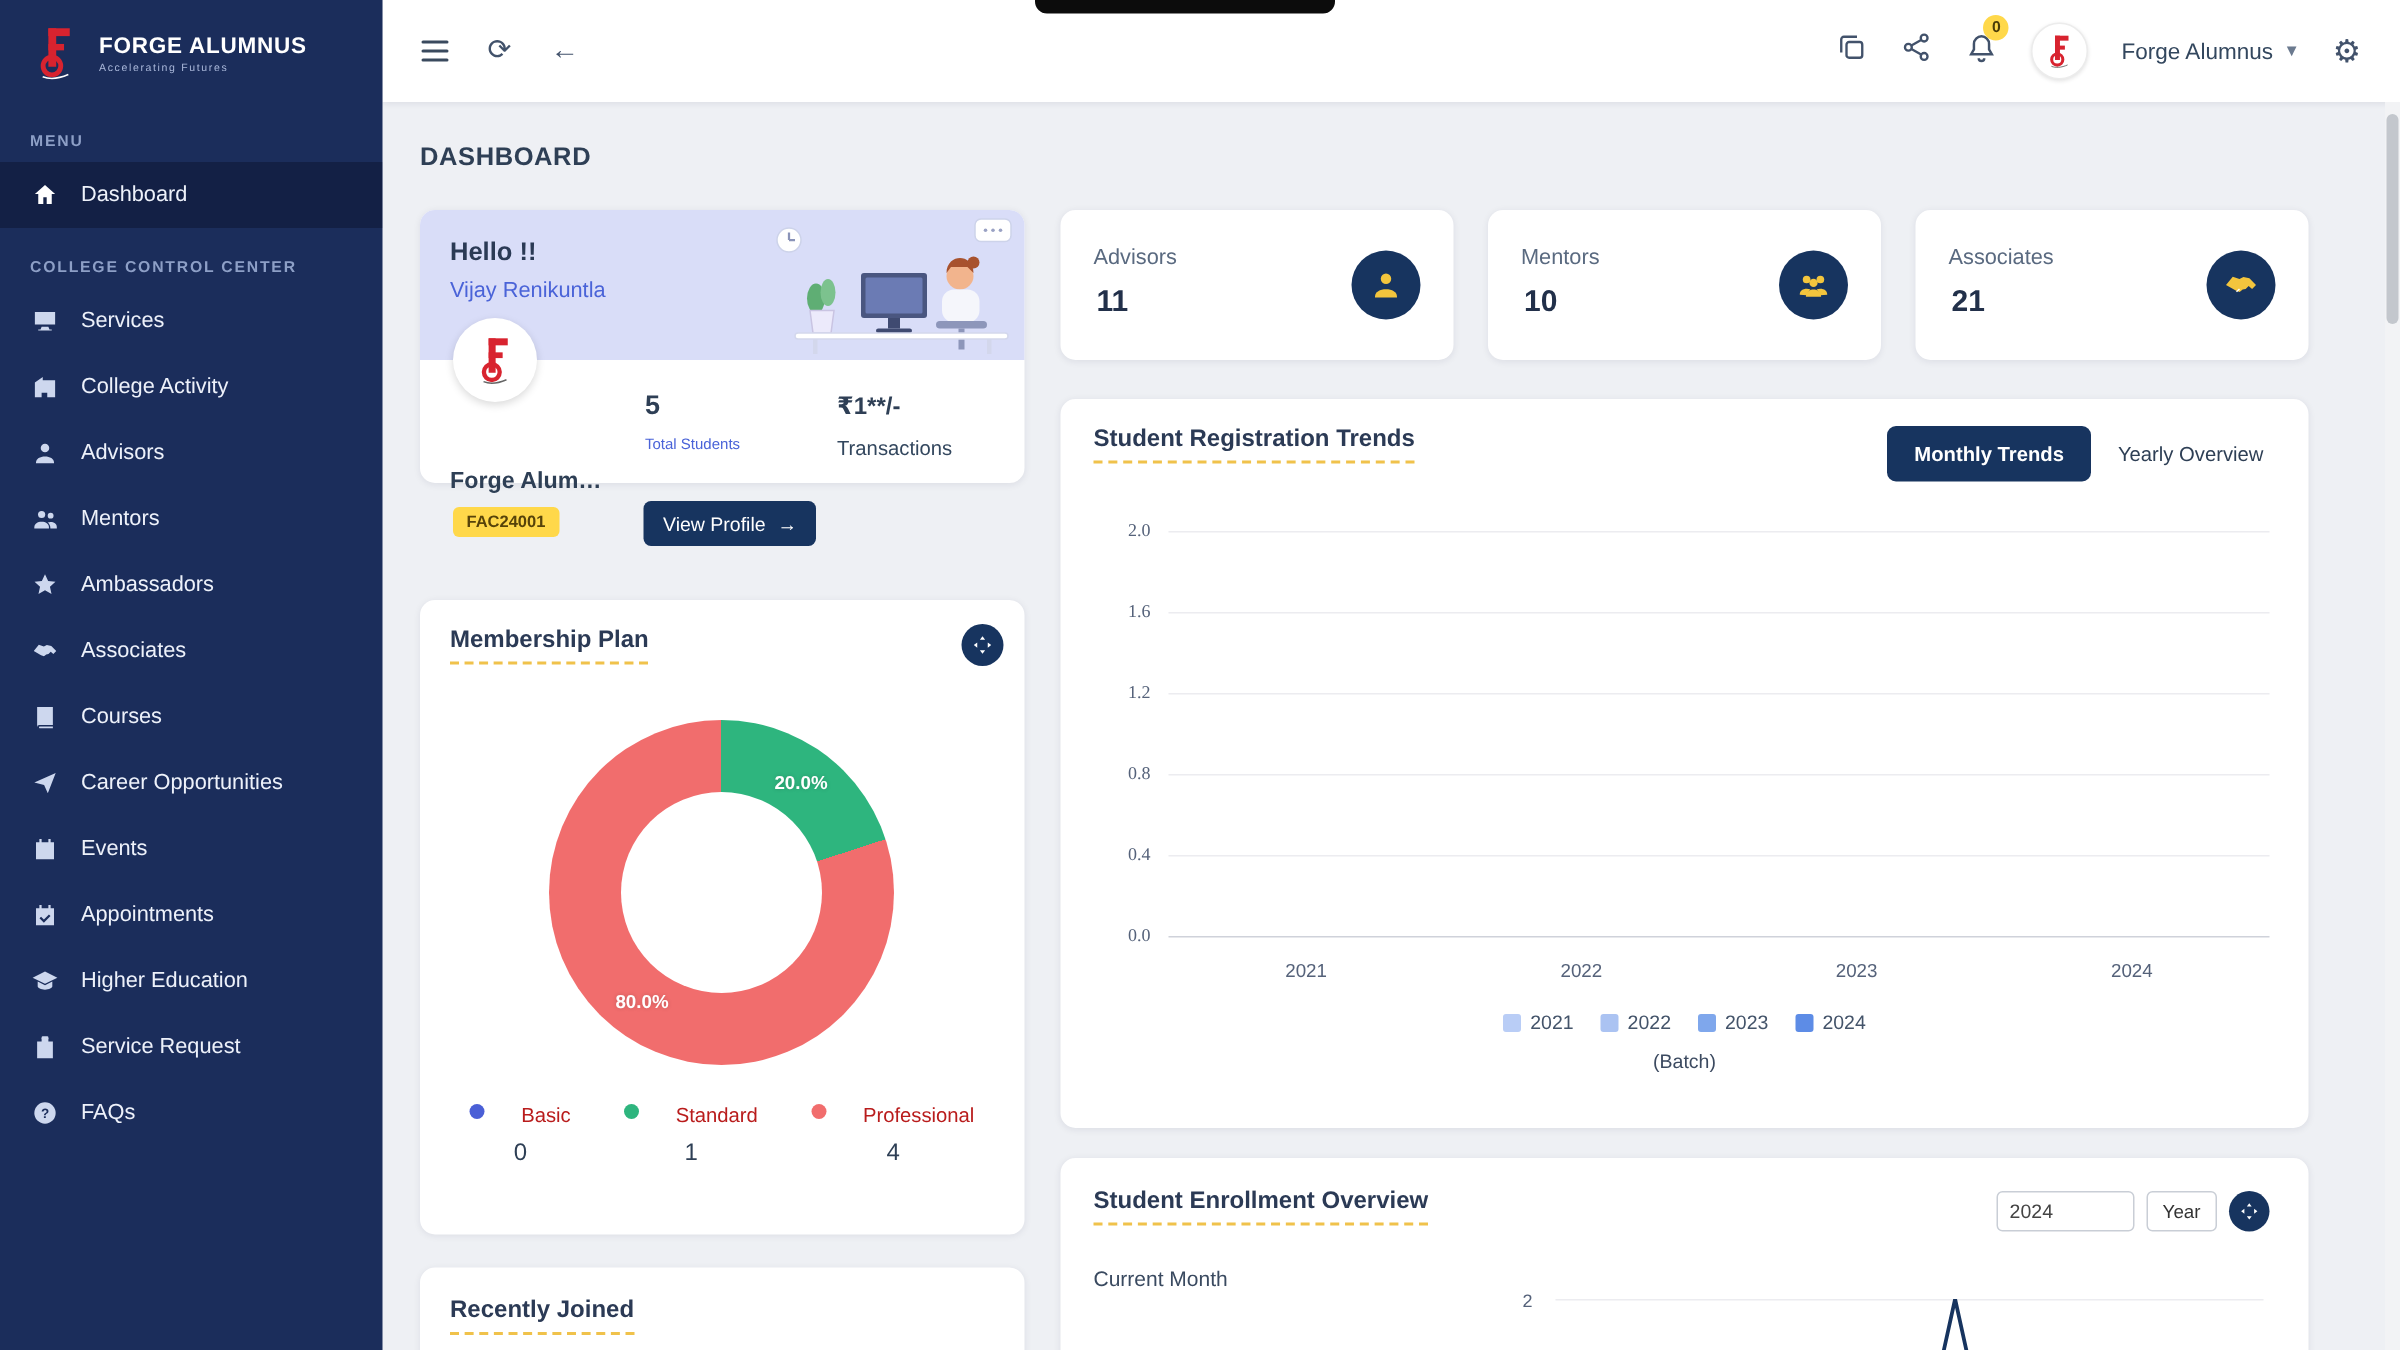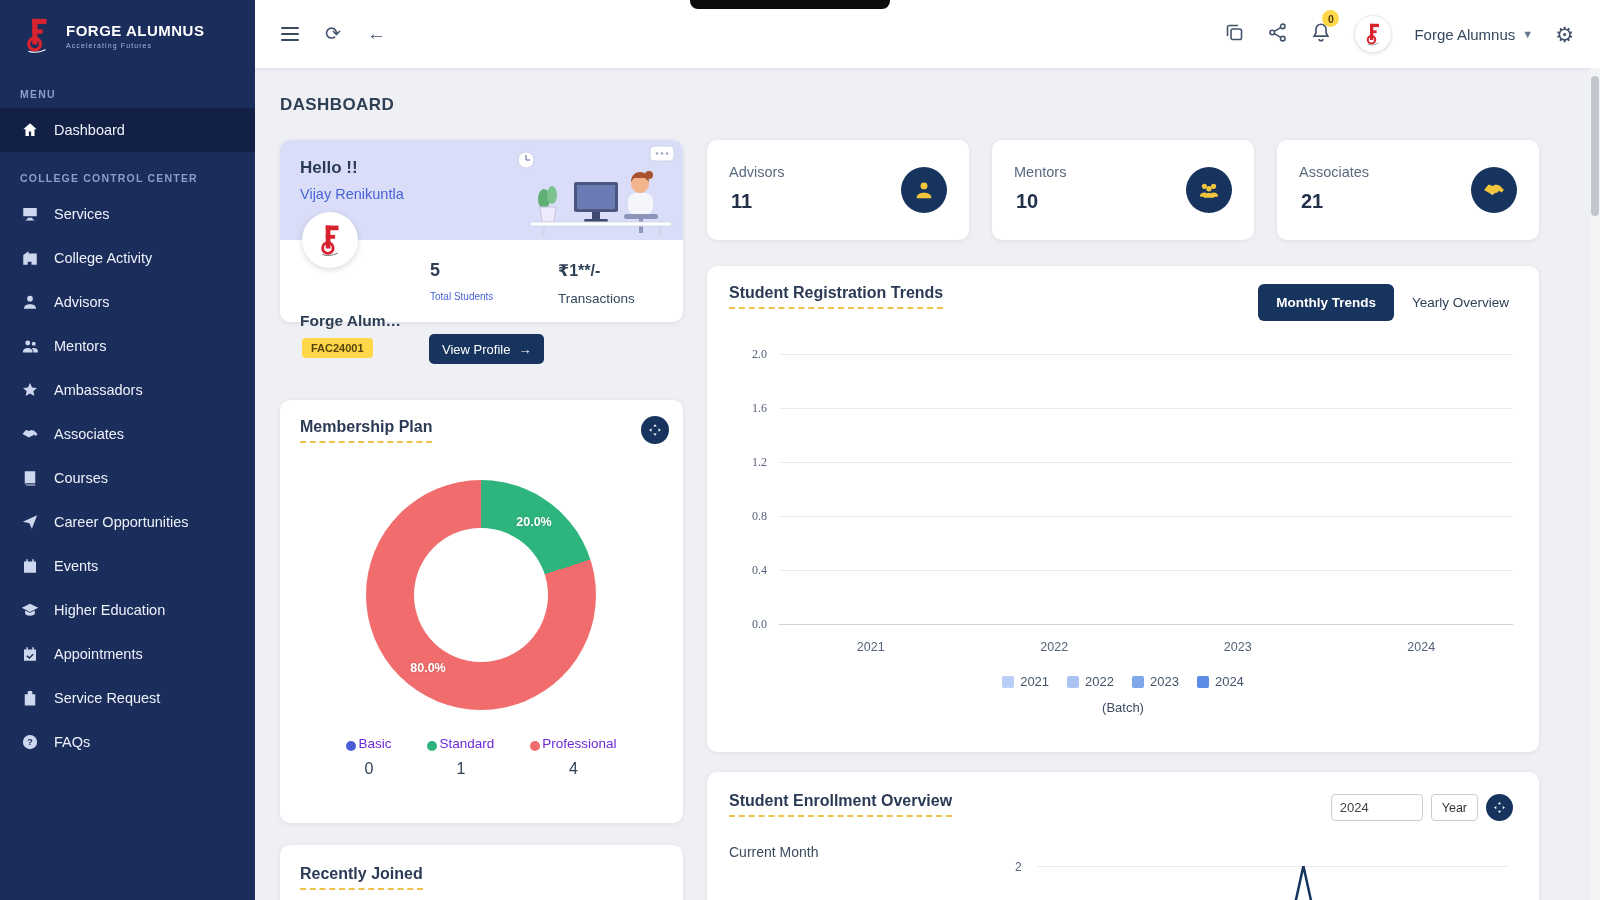--- a/index.html
+++ b/index.html
@@ -89,21 +89,21 @@
   .m-head { position:absolute; left:20px; top:18px; }
   .expand-btn { position:absolute; right:14px; top:16px; width:28px; height:28px; border-radius:50%;
     background:#17345f; border:none; display:flex; align-items:center; justify-content:center; cursor:pointer; }
   .donut-wrap { position:absolute; left:86px; top:80px; width:230px; height:230px; }
   .donut { width:230px; height:230px; border-radius:50%; position:relative; }
   .donut::after { content:""; position:absolute; inset:48px; background:#fff; border-radius:50%; }
   .slice-label { position:absolute; transform:translate(-50%,-50%); color:#fff;
     font-size:12.5px; font-weight:bold; text-shadow:0 0 3px rgba(0,0,0,.18); z-index:2; }
   .m-legend { position:absolute; left:0; right:0; top:336px; display:flex; justify-content:center; gap:36px; }
   .m-leg-item { display:flex; flex-direction:column; align-items:center; gap:9px; }
-  .m-leg-row { display:flex; align-items:flex-end; gap:2px; font-size:13.5px; color:#6d28d9; }
+  .m-leg-row { display:flex; align-items:flex-start; gap:24px; font-size:13.5px; color:#b91c1c; }
   .dot { width:10px; height:10px; border-radius:50%; }
   .m-leg-val { font-size:16px; color:#2e3f55; }
 
   
   .recent-card { left:25px; top:777px; width:403px; height:140px; }
   .r-head { position:absolute; left:20px; top:20px; }
 
   
   .trends-card { left:452px; top:198px; width:832px; height:486px;padding-left:36px; }
   .t-head { position:absolute; left:22px; top:18px; }
@@ -250,35 +250,35 @@
   <div class="nav-item">
     <span class="nav-icon">
       <svg viewBox="0 0 24 24" width="18" height="18" fill="#cdd7ee">
           <path d="M4 6h16v15H4zM7 3h2v4H7zm8 0h2v4h-2z"></path>
         </svg>
     </span>
     <span>Events</span>
   </div>
   <div class="nav-item">
     <span class="nav-icon">
-      <svg viewBox="0 0 24 24" width="18" height="18" fill="#cdd7ee">
-          <path d="M12 3.5L23 9l-11 5.5L1 9z"></path>
-          <path d="M5.5 12.5v4.2c0 1.6 2.9 3 6.5 3s6.5-1.4 6.5-3v-4.2L12 15.7z"></path>
-        </svg>
-    </span>
-    <span>Higher Education</span>
-  </div>
-  <div class="nav-item">
-    <span class="nav-icon">
       <svg viewBox="0 0 24 24" width="18" height="18">
           <path fill="#cdd7ee" d="M4 6h16v15H4zM7 3h2v4H7zm8 0h2v4h-2z"></path>
           <path fill="#1b2d5b" d="M8.5 13.5l2.5 2.5 4.5-4.5 1.4 1.4-5.9 5.9-3.9-3.9z"></path>
         </svg>
     </span>
     <span>Appointments</span>
+  </div>
+  <div class="nav-item">
+    <span class="nav-icon">
+      <svg viewBox="0 0 24 24" width="18" height="18" fill="#cdd7ee">
+          <path d="M12 3.5L23 9l-11 5.5L1 9z"></path>
+          <path d="M5.5 12.5v4.2c0 1.6 2.9 3 6.5 3s6.5-1.4 6.5-3v-4.2L12 15.7z"></path>
+        </svg>
+    </span>
+    <span>Higher Education</span>
   </div>
 
 
   <div class="nav-item">
     <span class="nav-icon">
       <svg viewBox="0 0 24 24" width="18" height="18" fill="#cdd7ee">
           <path d="M9 4h6v3h4v15H5V7h4z"></path>
           <rect x="9" y="2.5" width="6" height="3" rx="1"></rect>
         </svg>
     </span>

